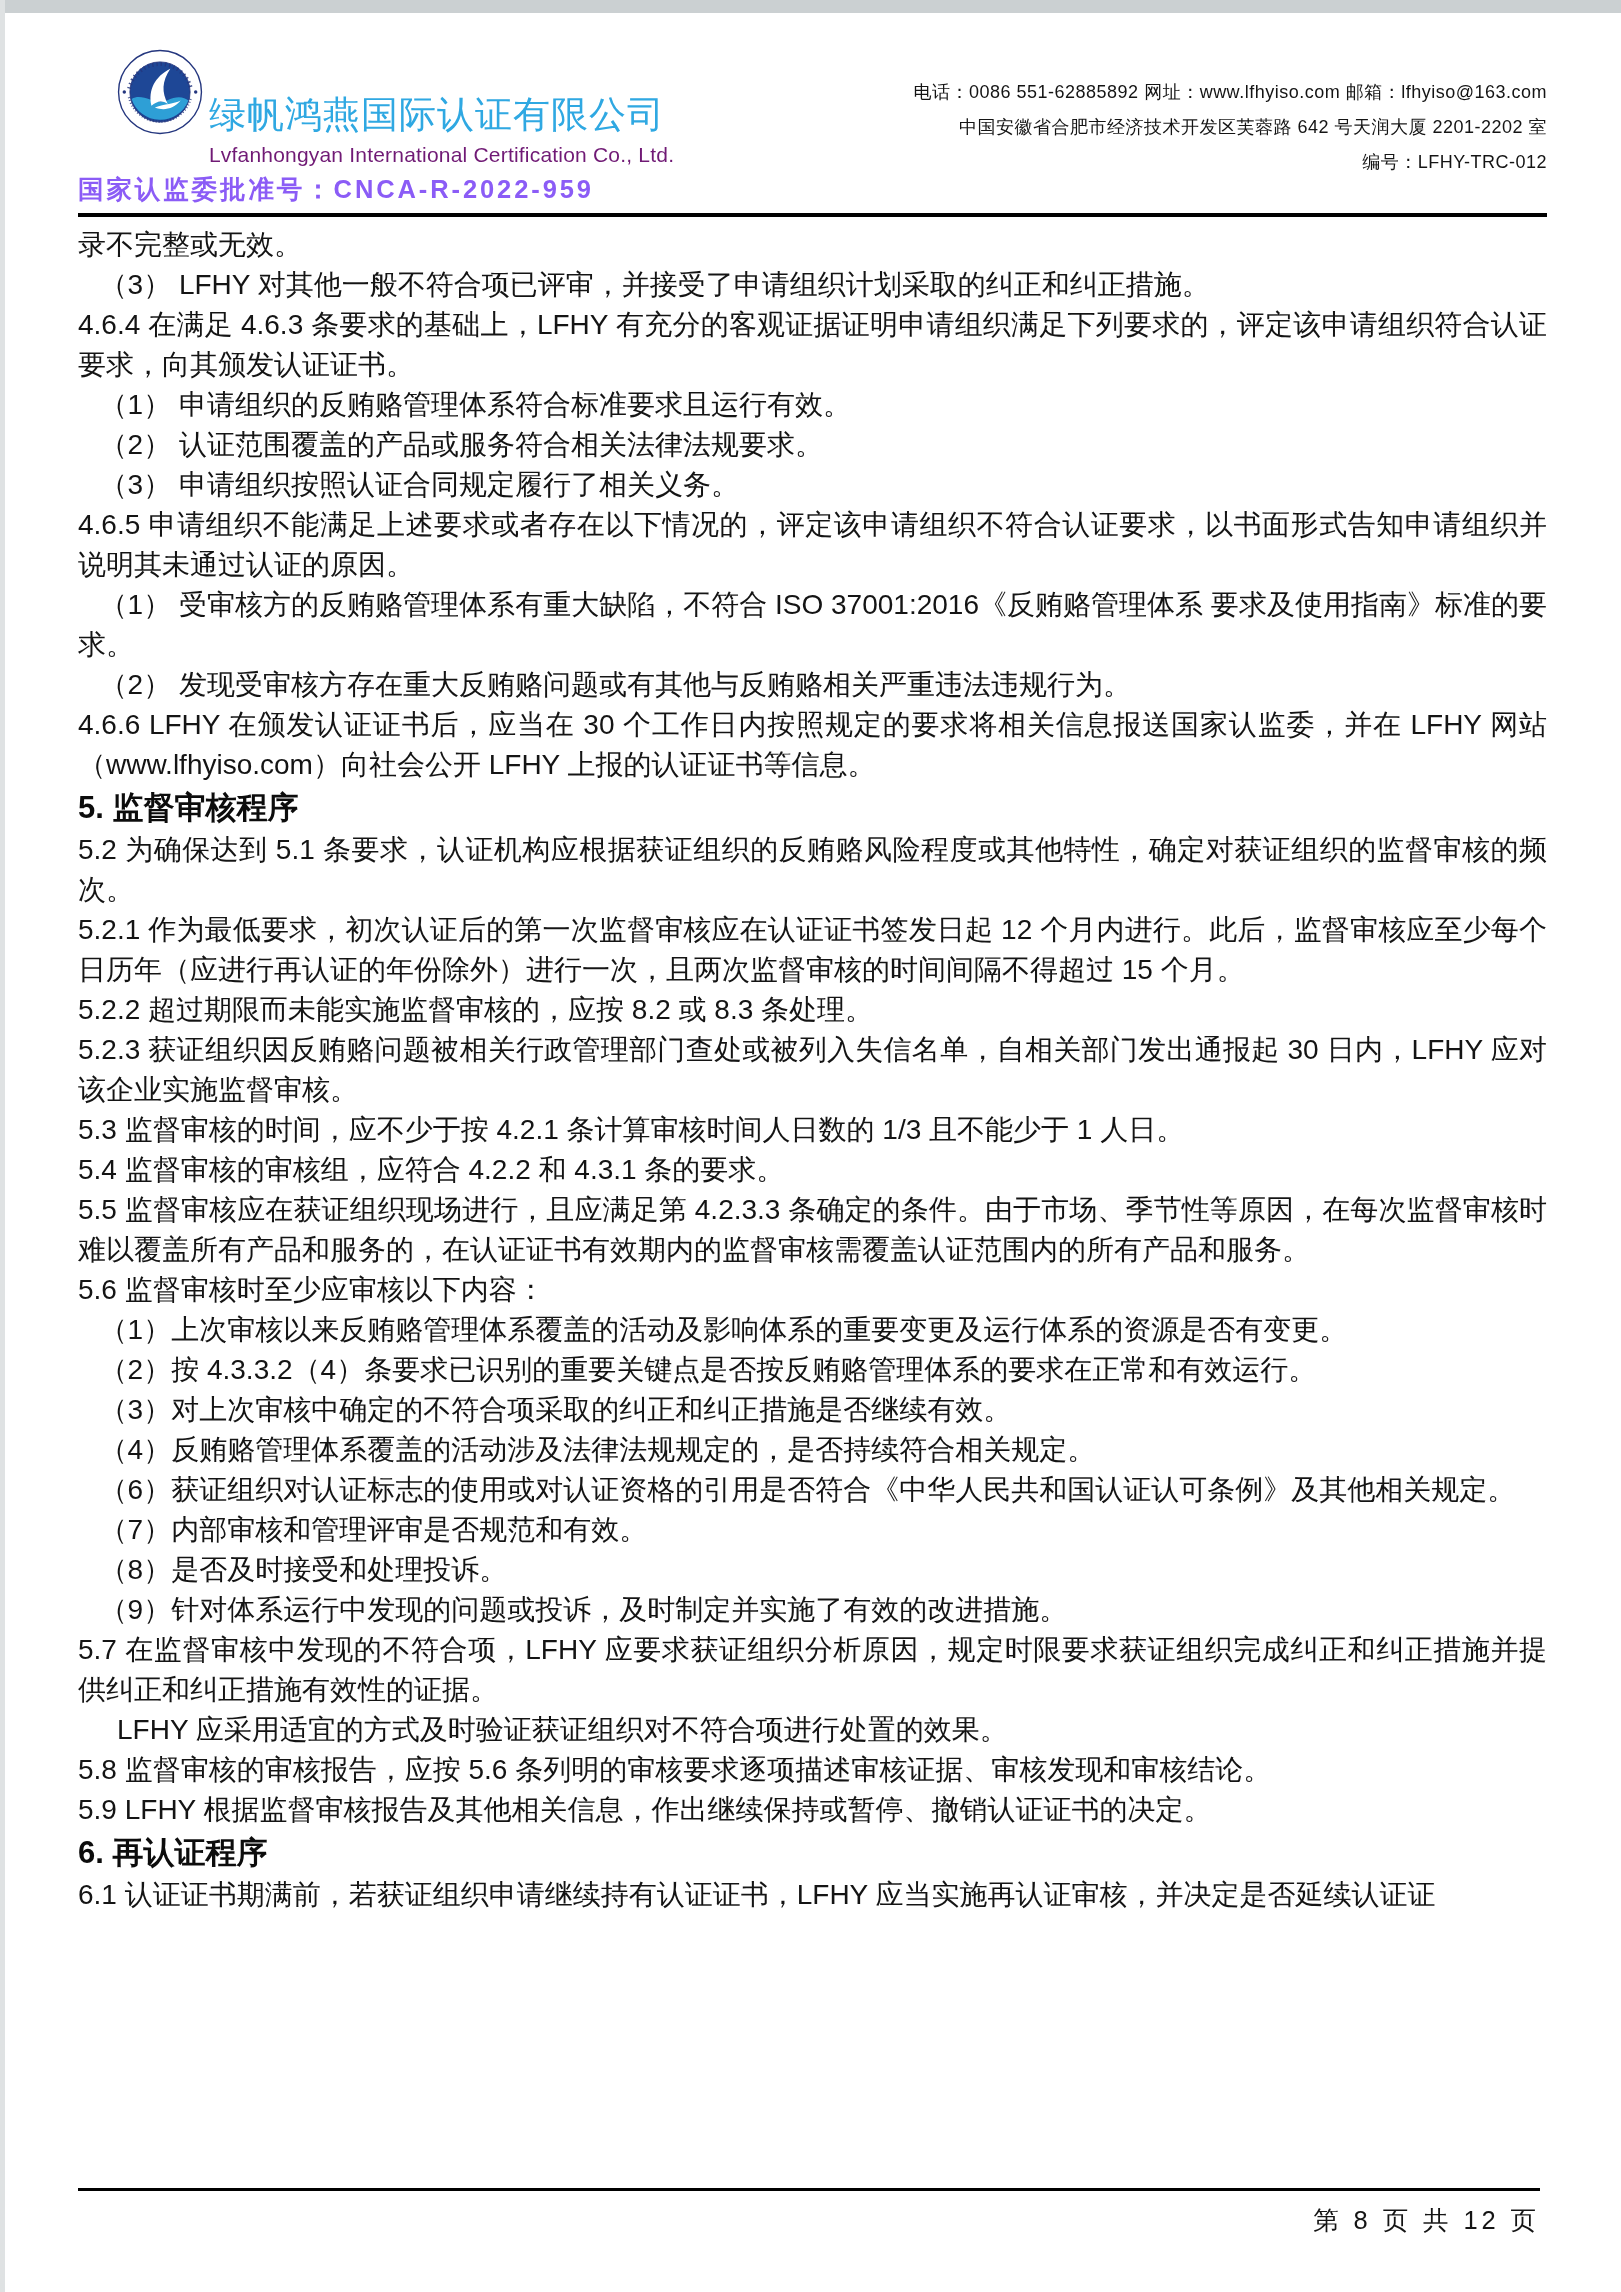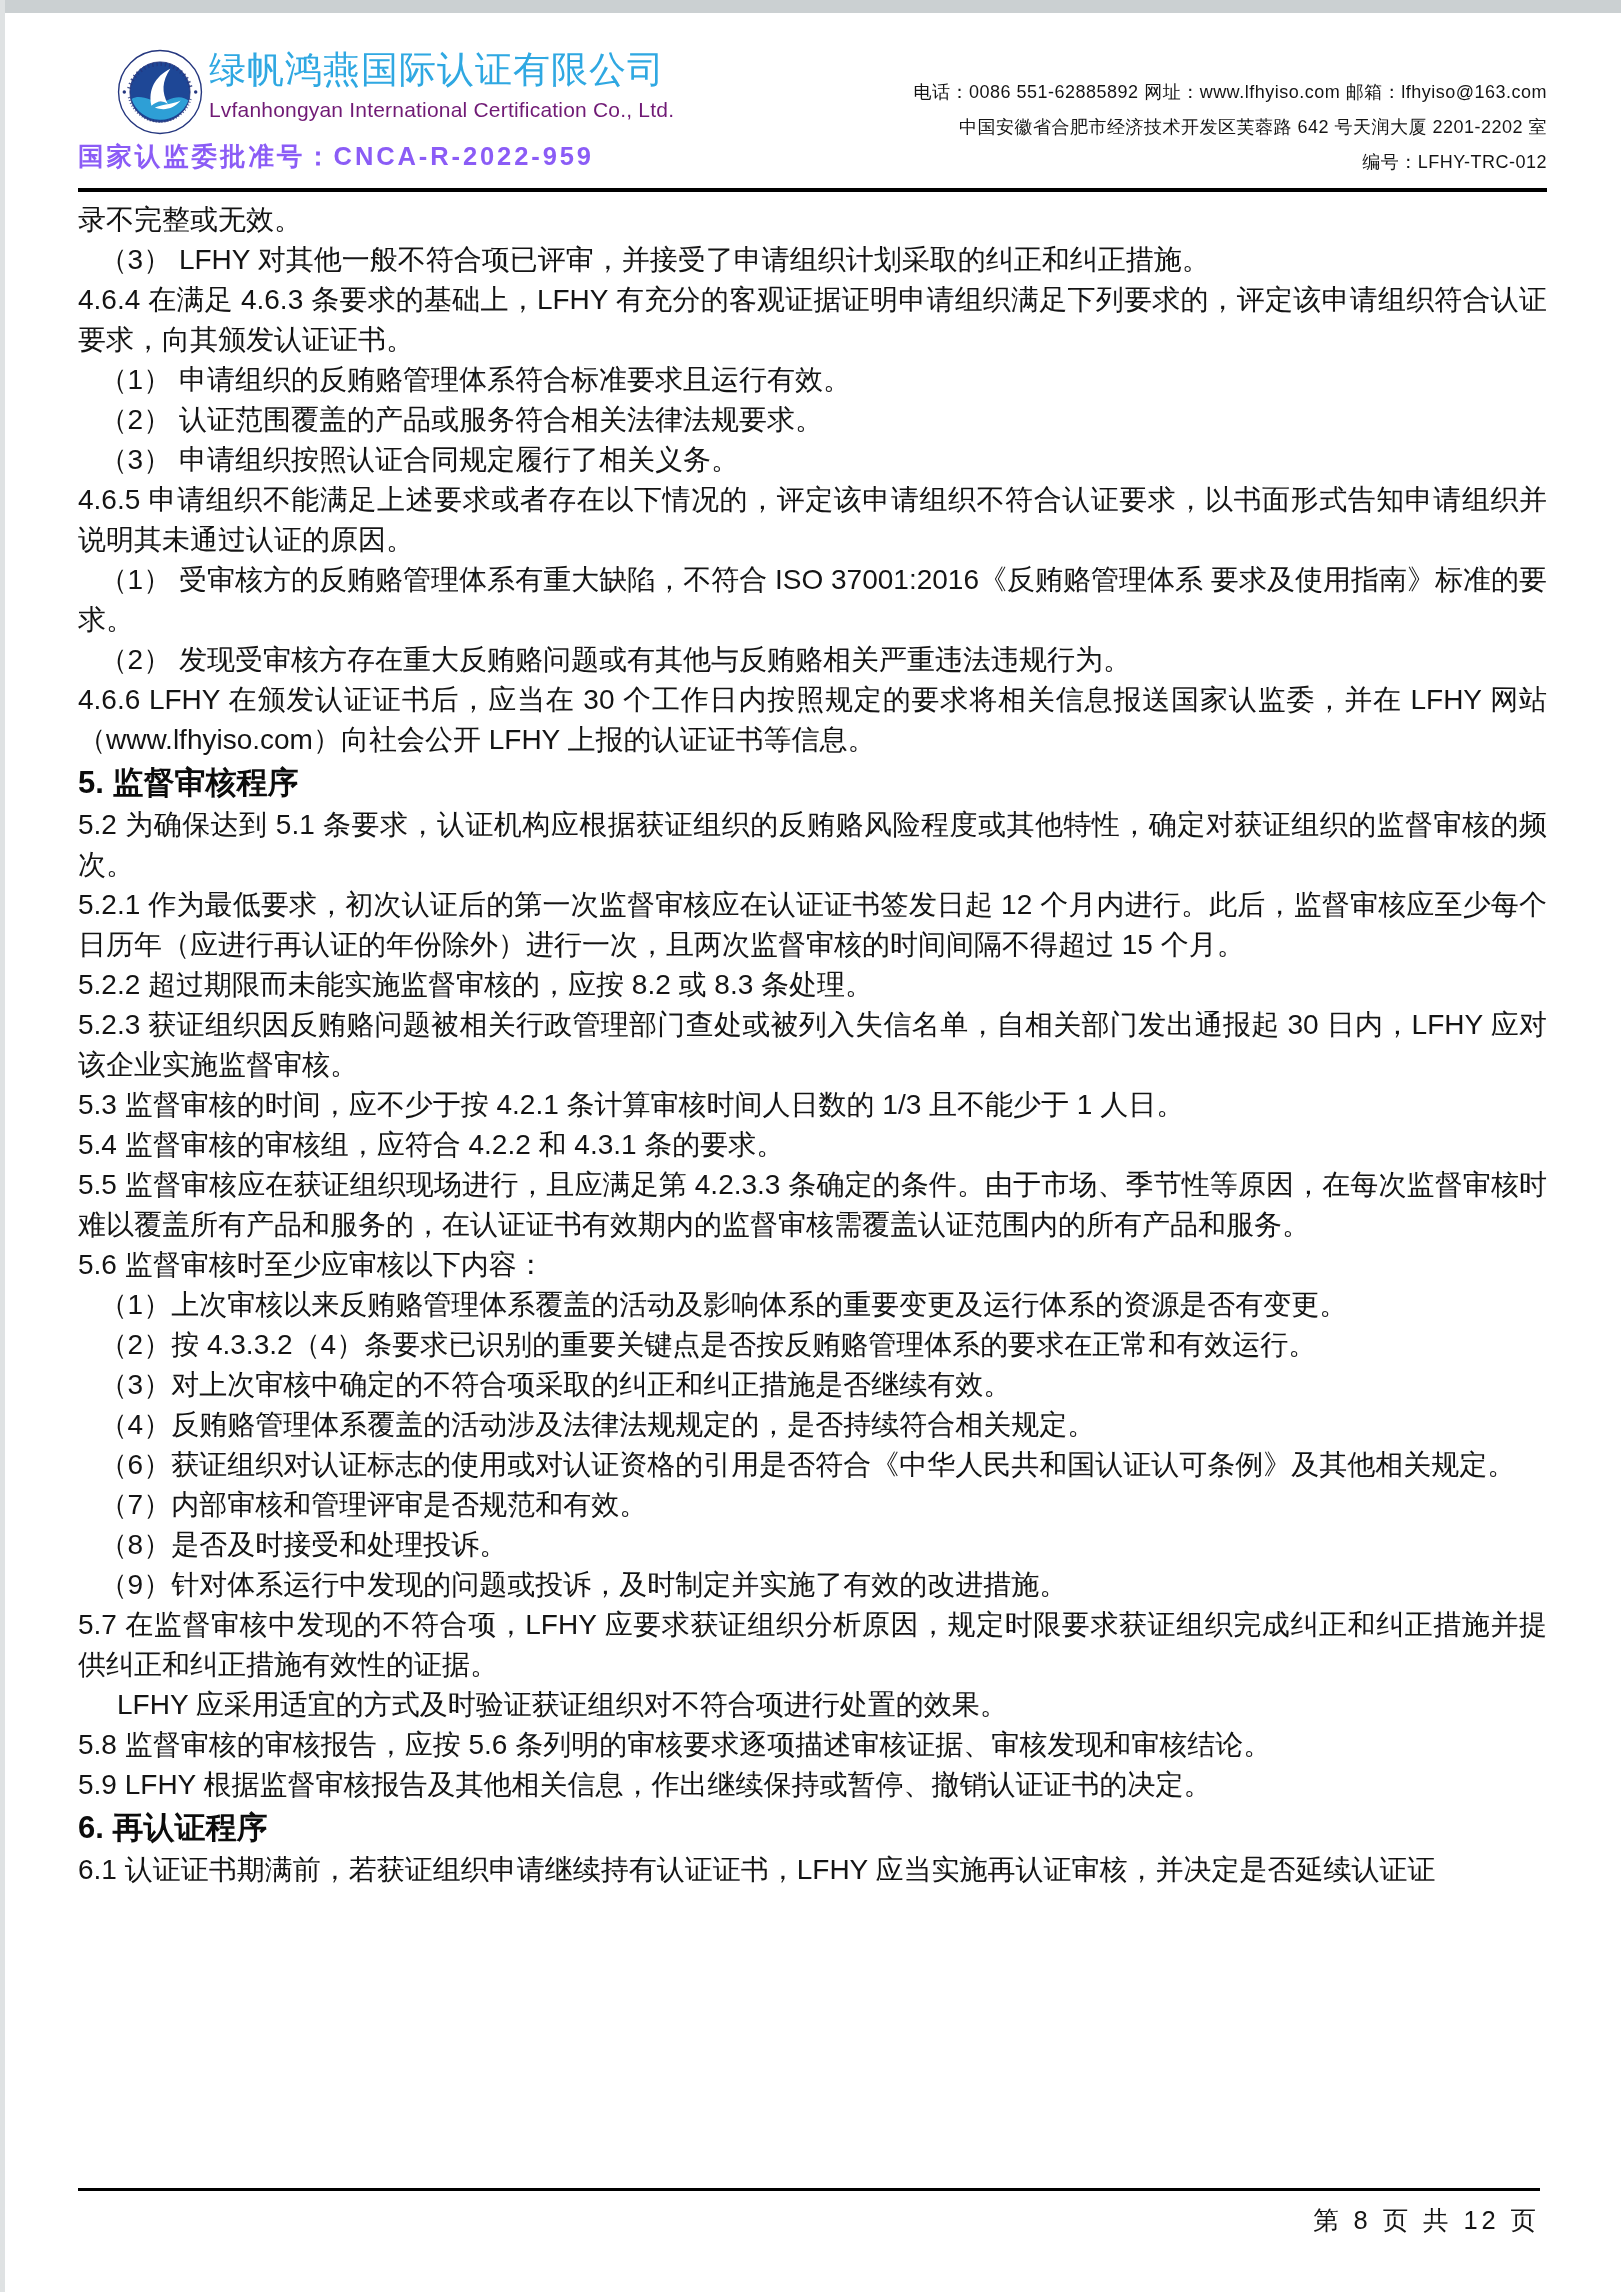--- a/index.html
+++ b/index.html
@@ -19,21 +19,21 @@
   .header{
     position:relative;
     margin:45px 74px 0 78px;
     display:flex;justify-content:space-between;align-items:flex-start;
     padding-bottom:7.8px;
     border-bottom:4.9px solid #000;
   }
   .brand{display:flex;flex-direction:column;}
   .brand-row{display:flex;align-items:flex-start;padding-left:39px;}
   .logo{width:86px;height:86px;margin-top:3.9px;flex:0 0 auto;}
-  .brand-text{margin-left:5.9px;}
+  .brand-text{margin-left:5.9px;margin-top:45px;}
   .company-cn{
     font-size:37px;letter-spacing:1px;color:#2FA8E2;font-weight:500;line-height:49px;
   }
   .company-en{
     font-size:21px;color:#701a75;line-height:27.4px;margin-top:2px;letter-spacing:0.2px;
   }
   .approval{
     margin-top:5.9px;
     color:#8b5cf6;font-weight:700;font-size:25.5px;letter-spacing:2.9px;line-height:31px;
   }

